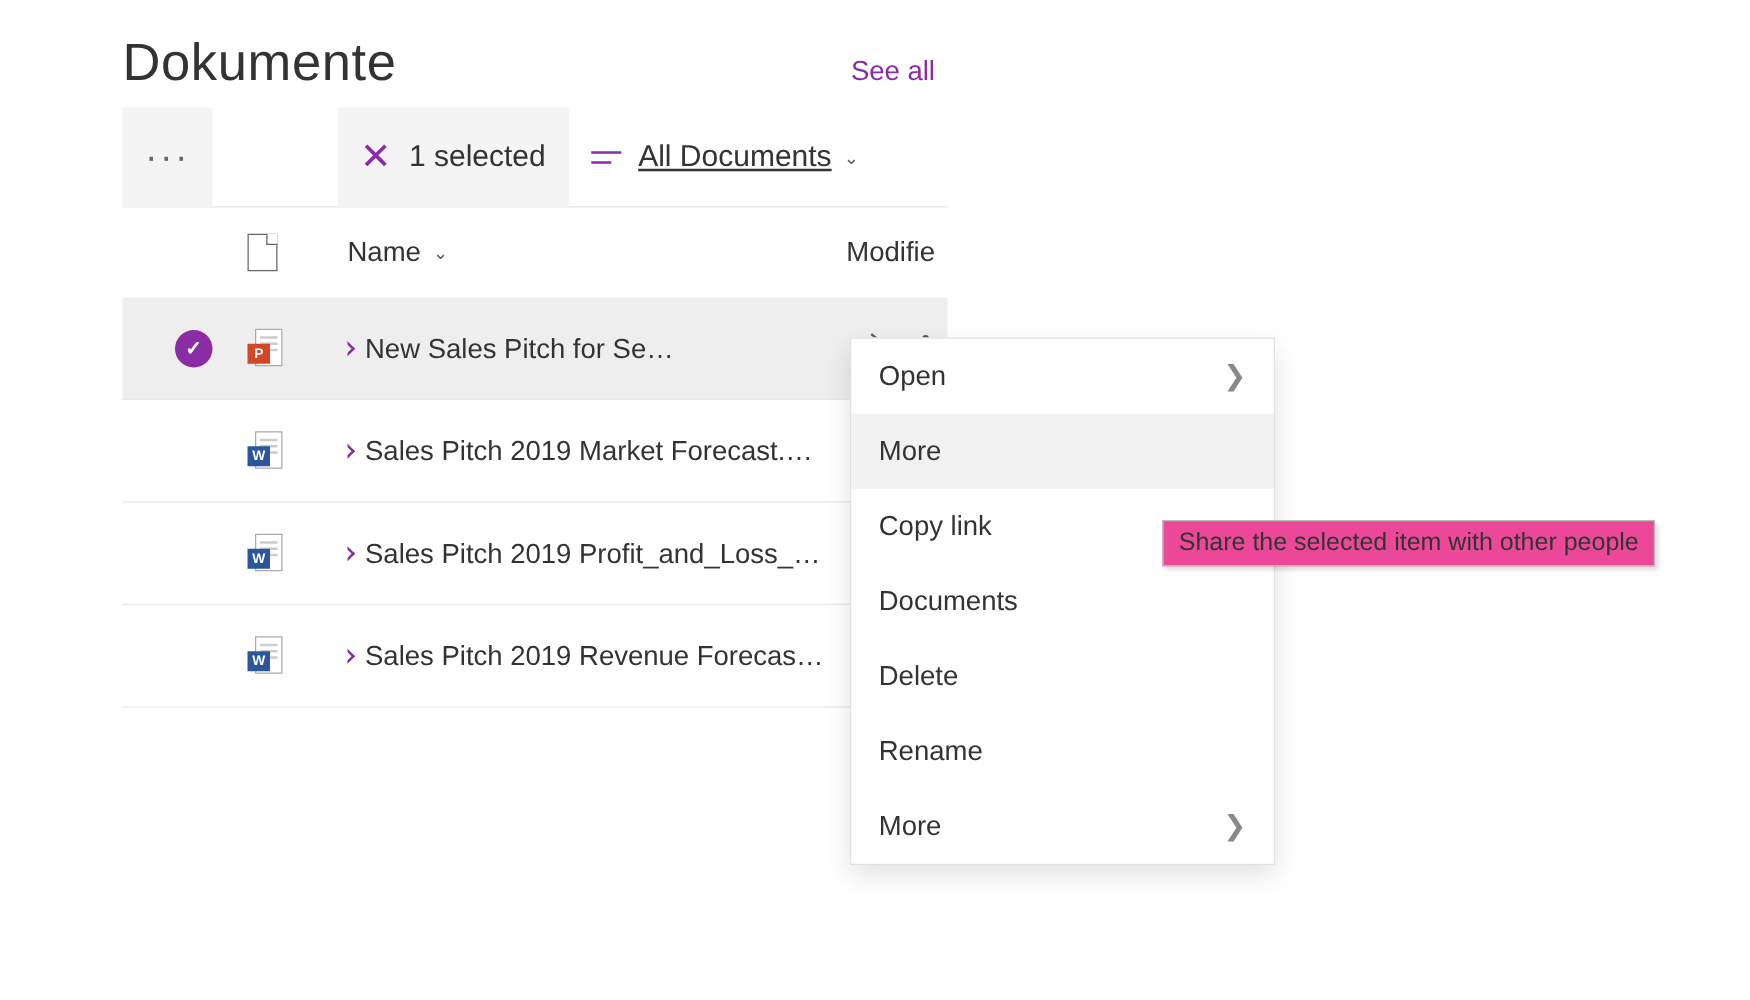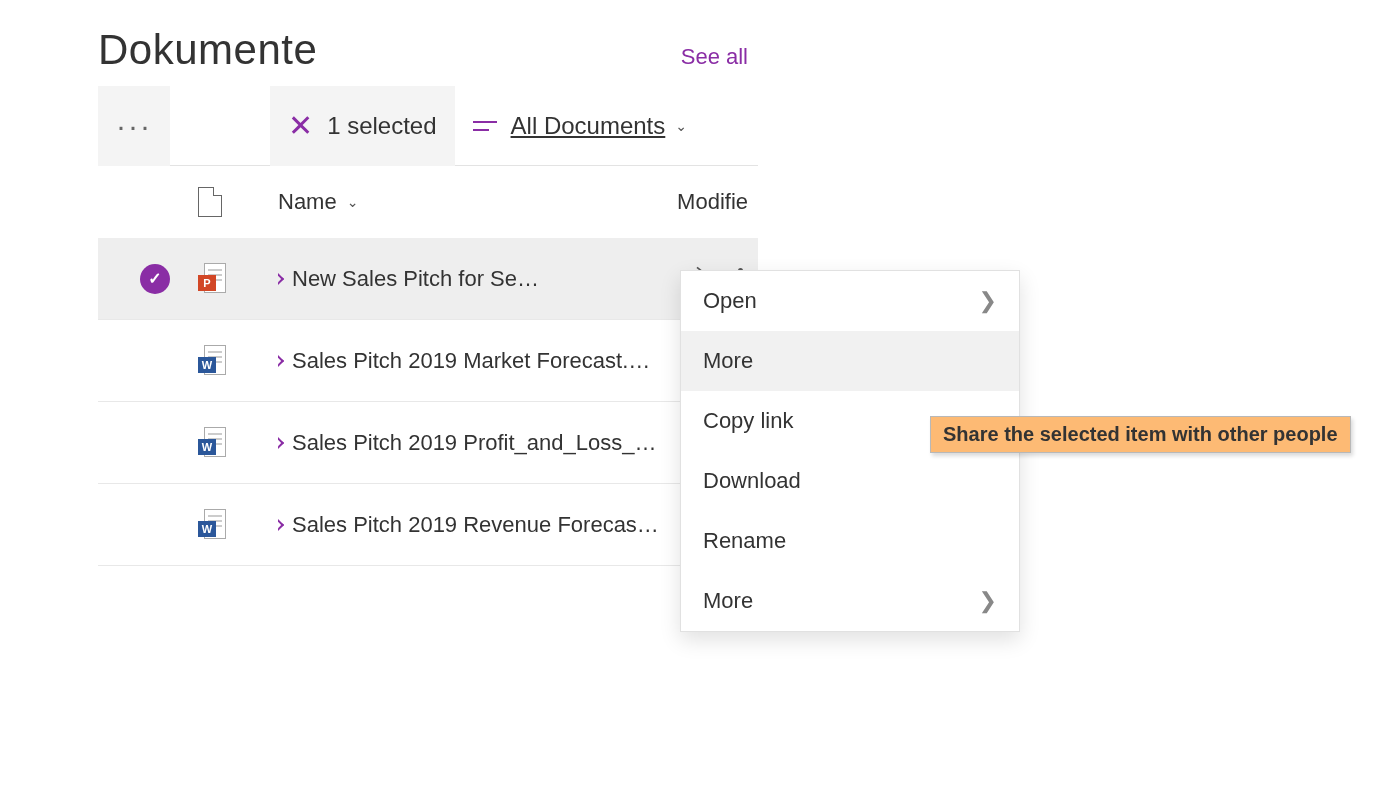--- a/index.html
+++ b/index.html
@@ -136,25 +136,24 @@
   }
   .cm-item {
     height:60px; display:flex; align-items:center; padding:0 22px;
     cursor:pointer;
   }
   .cm-item.hover { background:#f1f1f1; }
   .cm-item .arrow { margin-left:auto; color:#888; }
 
   .tooltip {
     position:absolute; left:930px; top:416px;
-    background:#fdba74; border:1px solid #b8b8b8;
+    background:#ec4899; border:1px solid #b8b8b8;
     padding:6px 12px; font-size:20px; color:#333;
     box-shadow: 2px 3px 4px rgba(0,0,0,0.15);
     white-space:nowrap;
-    font-weight:bold;
   }
 </style>
 </head>
 <body>
 
 <div class="page">
   <div class="header">
     <div class="title">Dokumente</div>
     <div class="see-all">See all</div>
   </div>
@@ -261,21 +260,24 @@
     <span>Open</span>
     <span class="arrow">❯</span>
   </div>
   <div class="cm-item hover">
     <span>More</span>
   </div>
   <div class="cm-item">
     <span>Copy link</span>
   </div>
   <div class="cm-item">
-    <span>Download</span>
+    <span>Documents</span>
+  </div>
+  <div class="cm-item">
+    <span>Delete</span>
   </div>
   <div class="cm-item">
     <span>Rename</span>
   </div>
   <div class="cm-item">
     <span>More</span>
     <span class="arrow">❯</span>
   </div>
 </div>
 

